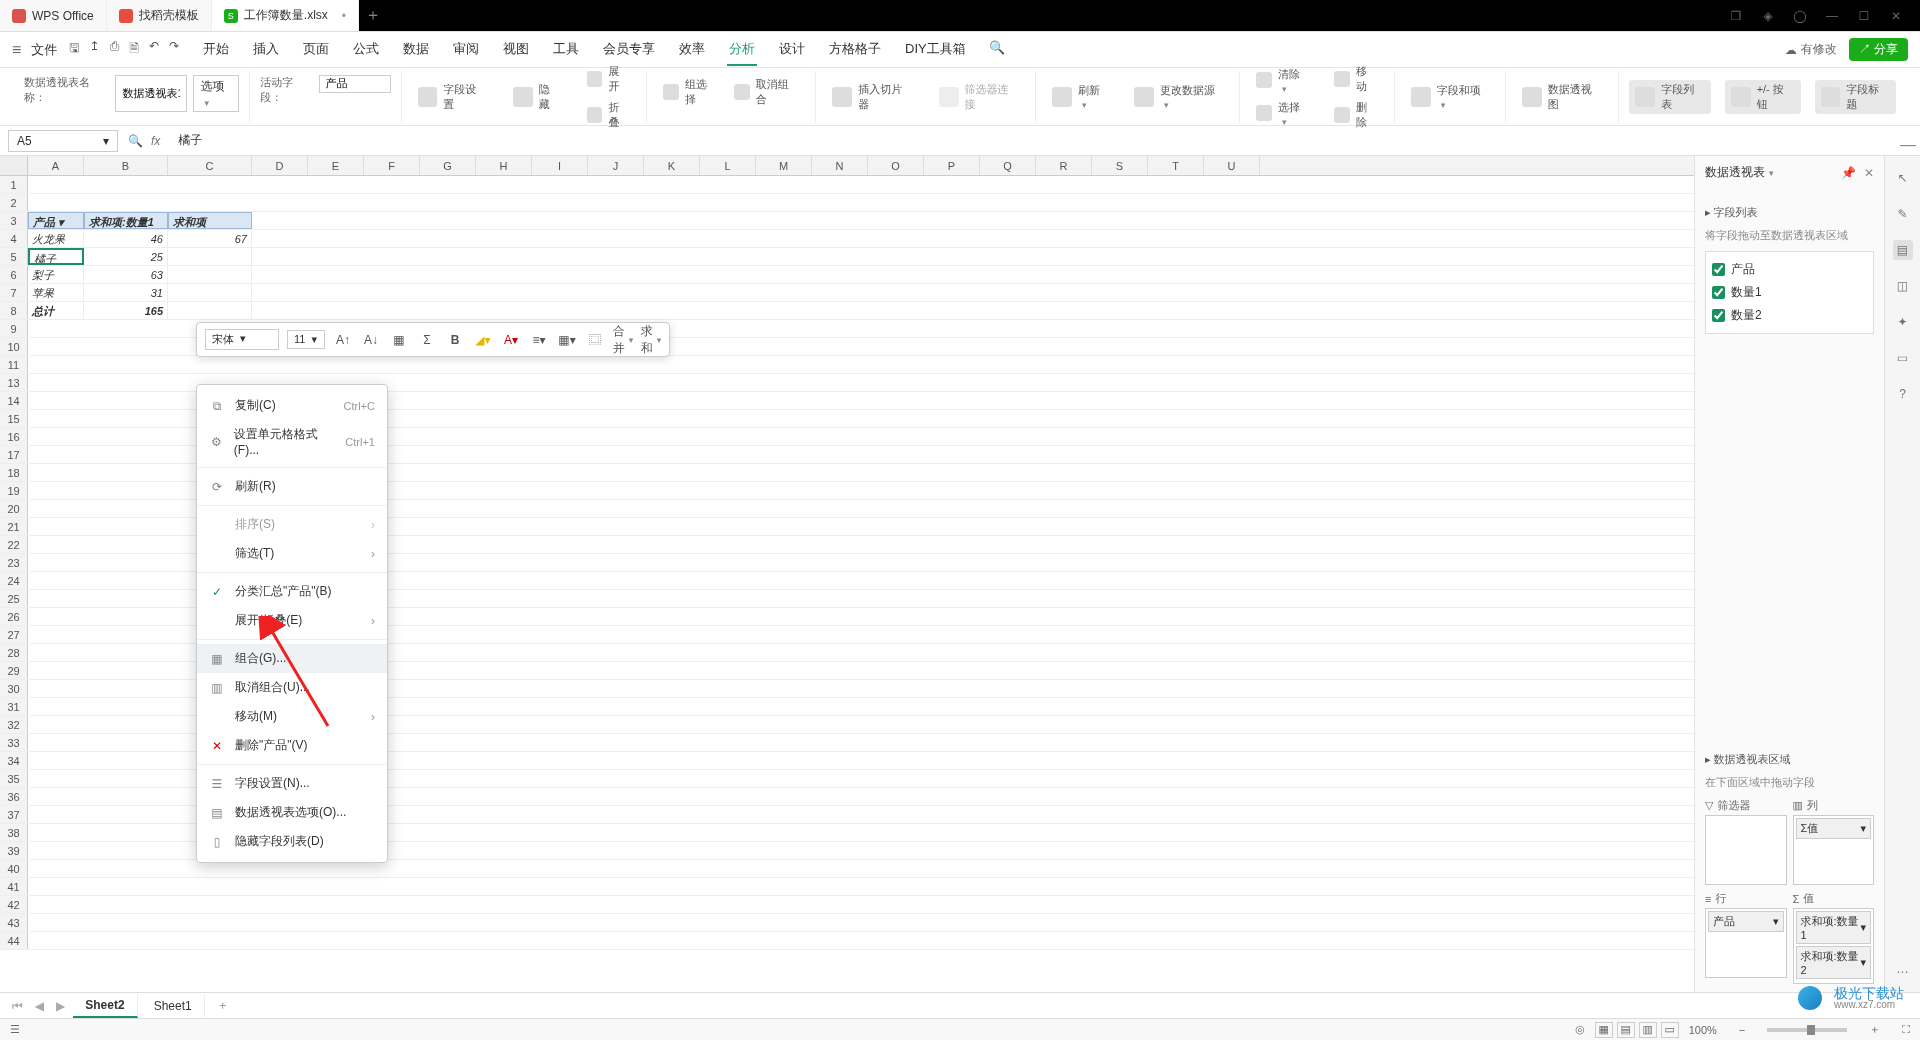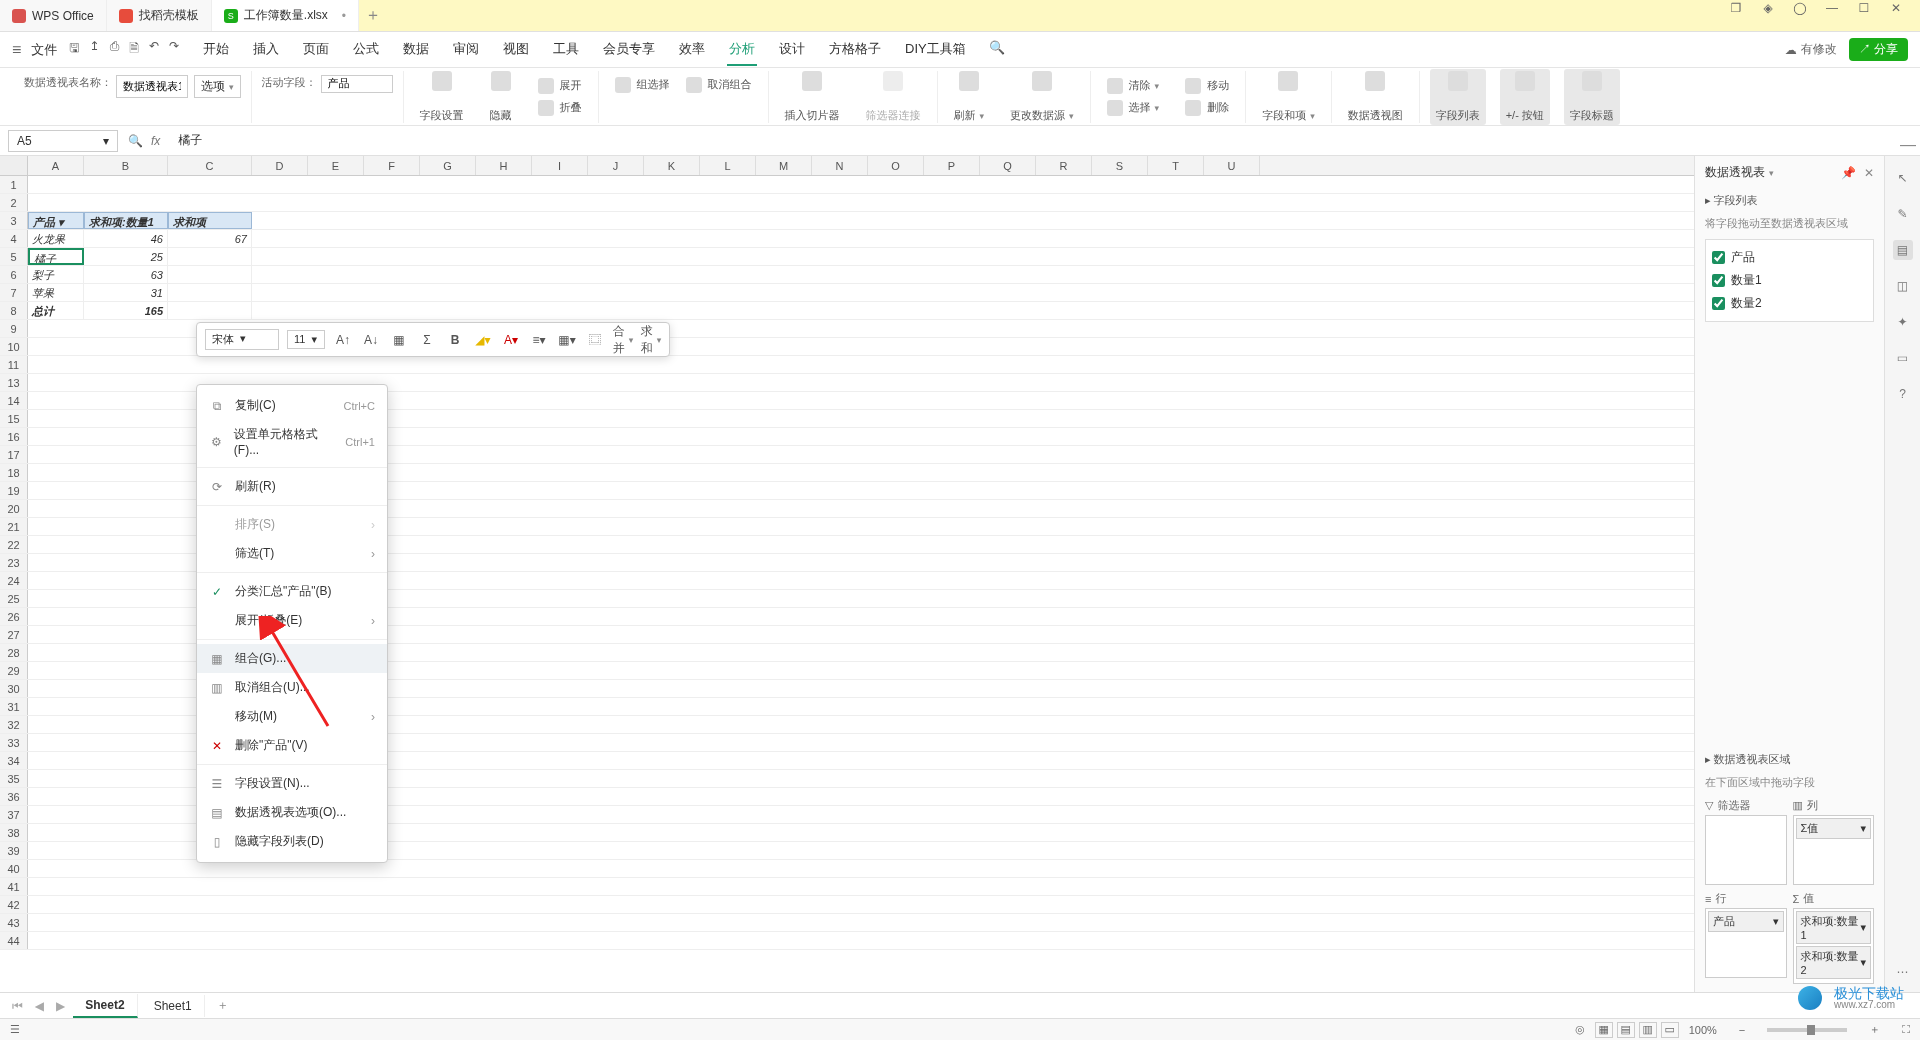--- a/index.html
+++ b/index.html
@@ -1,19 +1,19 @@
 <!DOCTYPE html>
 <html><head>
 <meta charset="utf-8">
 <style>
 * { margin: 0; padding: 0; box-sizing: border-box; font-family: "Microsoft YaHei", sans-serif; }
 body { background: #f5f5f5; width: 1920px; height: 1040px; overflow: hidden; font-size: 12px; color: #333; position: relative; }
 
 
-.titlebar { height: 32px; background: #fef9c3; display: flex; align-items: flex-start; border-bottom: 1px solid #e0e0e0; }
+.titlebar { height: 32px; background: #000000; display: flex; align-items: center; border-bottom: 1px solid #e0e0e0; }
 .tab-group { display: flex; align-items: center; height: 100%; }
 .app-tab { display: flex; align-items: center; padding: 0 12px; height: 100%; gap: 6px; border-right: 1px solid #eee; background: #f8f8f8; cursor: pointer; }
 .app-tab.active { background: #fff; }
 .app-tab .ico { width: 14px; height: 14px; border-radius: 3px; }
 .app-tab .wps-ico { background: #d9534f; }
 .app-tab .doc-ico { background: #e74c3c; }
 .app-tab .sheet-ico { background: #1aad19; color: #fff; font-size: 9px; display: flex; align-items: center; justify-content: center; }
 .add-tab { width: 28px; text-align: center; font-size: 16px; color: #888; cursor: pointer; }
 .tab-dot { color: #999; margin-left: 8px; }
 .win-controls { margin-left: auto; display: flex; align-items: center; gap: 16px; padding-right: 16px; }
@@ -31,21 +31,21 @@
 .menubar .right { margin-left: auto; display: flex; align-items: center; gap: 12px; }
 .share-btn { background: #1aad19; color: #fff; padding: 3px 10px; border-radius: 4px; font-size: 12px; cursor: pointer; }
 .cloud-txt { color: #666; display: flex; align-items: center; gap: 4px; }
 
 
 .ribbon { height: 58px; background: #fff; display: flex; align-items: center; padding: 0 14px; gap: 0; border-bottom: 1px solid #e5e5e5; }
 .rgroup { display: flex; flex-direction: row; align-items: flex-start; gap: 4px; padding: 4px 10px; border-right: 1px solid #eee; height: 52px; justify-content: center; }
 .rgroup.horiz { flex-direction: row; align-items: center; gap: 14px; }
 .rgroup .lbl { font-size: 11px; color: #666; }
 .rgroup input, .rgroup select { border: 1px solid #ccc; padding: 2px 6px; font-size: 11px; background: #fff; }
-.rbtn { display: flex; flex-direction: column; align-items: center; gap: 17px; cursor: pointer; font-size: 11px; color: #555; padding: 2px 6px; }
+.rbtn { display: flex; flex-direction: row; align-items: center; gap: 6px; cursor: pointer; font-size: 11px; color: #555; padding: 2px 6px; }
 .rbtn .ric { width: 20px; height: 20px; background: #ddd; border-radius: 3px; }
 .rbtn.small { flex-direction: row; gap: 6px; }
 .rbtn.small .ric { width: 16px; height: 16px; }
 .rbtn.active-toggle { background: #e8e8e8; border-radius: 3px; }
 .rtwo { display: flex; flex-direction: column; gap: 2px; }
 
 
 .formulabar { height: 30px; background: #fff; display: flex; align-items: center; border-bottom: 1px solid #e0e0e0; padding: 0 8px; gap: 10px; }
 .cellref { width: 110px; border: 1px solid #ccc; padding: 3px 8px; background: #fff; display: flex; justify-content: space-between; align-items: center; cursor: text; }
 .fx-icons { display: flex; gap: 8px; color: #777; }
@@ -86,21 +86,21 @@
 .ctxmenu .mi .arrow { margin-left: auto; color: #999; }
 .ctxmenu .sep { height: 1px; background: #eee; margin: 4px 0; }
 
 
 .arrow-annot { position: absolute; left: 258px; top: 460px; pointer-events: none; z-index: 70; }
 
 
 .pivot-panel { width: 190px; background: #fafafa; border-left: 1px solid #e0e0e0; display: flex; flex-direction: column; padding: 8px 10px; gap: 8px; font-size: 12px; }
 .pivot-panel .ptitle { display: flex; justify-content: space-between; align-items: center; font-size: 12px; color: #333; padding-bottom: 4px; }
 .pivot-panel .ptitle .pico { display: flex; gap: 8px; color: #888; }
-.pivot-panel .psec { font-size: 11px; color: #555; margin-top: 0; }
+.pivot-panel .psec { font-size: 11px; color: #555; margin-top: 12px; }
 .pivot-panel .fieldlist { border: 1px solid #ddd; background: #fff; padding: 6px; min-height: 80px; }
 .pivot-panel .flitem { display: flex; align-items: center; gap: 6px; padding: 3px 0; font-size: 12px; }
 .pivot-panel .flitem input { accent-color: #1a8f5f; }
 .pivot-panel .drophint { font-size: 11px; color: #888; }
 .pivot-panel .areas { display: grid; grid-template-columns: 1fr 1fr; gap: 6px; }
 .pivot-panel .abox { }
 .pivot-panel .abox .albl { font-size: 11px; color: #666; margin-bottom: 2px; display: flex; align-items: center; gap: 4px; }
 .pivot-panel .abox .adrop { border: 1px solid #ccc; background: #fff; min-height: 70px; padding: 2px; }
 .pivot-panel .abox .aitem { background: #f0f0f0; border: 1px solid #ccc; padding: 2px 4px; font-size: 11px; margin-bottom: 2px; display: flex; justify-content: space-between; align-items: center; cursor: pointer; }
 

